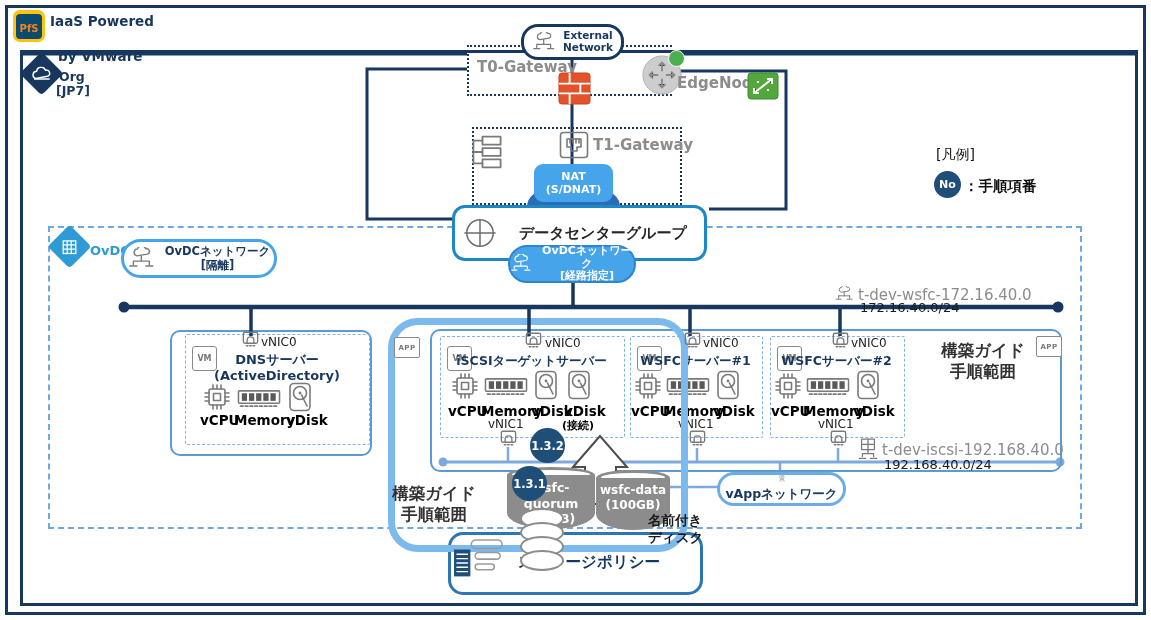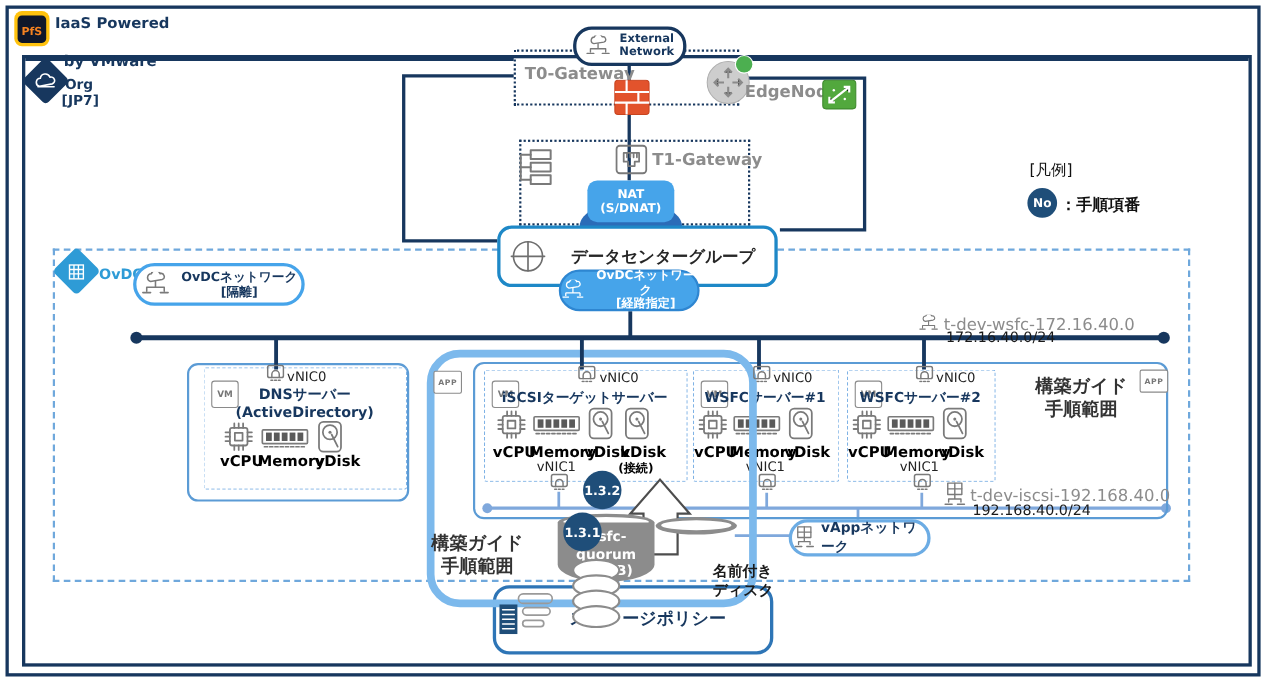--- a/index.html
+++ b/index.html
@@ -129,21 +129,21 @@
         <path d="M5 17h11M5 21.5h11M5 26h11M5 30.5h11M5 35h11" stroke="#fff" stroke-width="1.5"></path>
       </symbol>
     </defs>
   </svg>
 
   <div class="abs outerframe" style="left:5px;top:5px;width:1135px;height:604px;"></div>
   <div class="abs orgframe" style="left:20px;top:50px;width:1112px;height:550px;"></div>
   <div class="abs ovdcdash" style="left:48px;top:226px;width:1030px;height:299px;z-index:0;"></div>
 
   <div class="abs" style="left:13px;top:10px;width:32px;height:32px;background:#FFC20E;border-radius:7px;display:flex;align-items:center;justify-content:center;">
-    <div style="background:#0f172a;border-radius:4px;padding:3px 4px;">
+    <div style="background:#0c4a6e;border-radius:4px;padding:3px 4px;">
       <span style="color:#F58220;font-weight:bold;font-size:10px;">PfS</span>
     </div>
   </div>
   <div class="abs b navy" style="left:50px;top:13px;font-size:13.5px;">IaaS Powered</div>
   <div class="abs b navy" style="left:58px;top:28px;font-size:13.5px;margin-top:20px;">by VMware</div>
 
   <div class="abs diamond" style="left:26px;top:58px;width:31px;height:31px;background:#17375E;">
     <svg class="ic" width="22" height="15">
         <use href="#i-cloud"></use>
       </svg>
@@ -373,21 +373,21 @@
     </svg>
   <div class="abs" style="left:858px;top:286px;font-size:15px;color:#8C8C8C;z-index:8;">t-dev-wsfc-172.16.40.0</div>
   <div class="abs" style="left:860px;top:300px;font-size:13px;color:#1a1a1a;z-index:8;">172.16.40.0/24</div>
 
   <svg class="abs ic" width="24" height="26" style="left:856px;top:437px;z-index:8;">
       <use href="#i-switch"></use>
     </svg>
   <div class="abs" style="left:882px;top:441px;font-size:15px;color:#8C8C8C;z-index:8;">t-dev-iscsi-192.168.40.0</div>
   <div class="abs" style="left:884px;top:457px;font-size:13px;color:#1a1a1a;z-index:8;">192.168.40.0/24</div>
 
-  <div class="abs vapppill" style="left:717px;top:472px;width:123px;height:28px;z-index:7;">
+  <div class="abs vapppill" style="left:717px;top:472px;width:123px;height:28px;z-index:7;flex-direction:column;">
     <svg class="ic" width="26" height="24">
         <use href="#i-switch"></use>
       </svg>
     <span class="b navy" style="font-size:12.5px;">vAppネットワーク</span>
   </div>
 
   <div class="abs appbadge" style="left:394px;top:337px;width:24px;height:19px;z-index:8;">
       <span>APP</span>
     </div>
   <div class="abs appbadge" style="left:1036px;top:336px;width:24px;height:19px;z-index:8;">
@@ -409,20 +409,24 @@
       </div>
     <div class="cyl-body" style="font-size:12.5px;padding-top:5px;line-height:1.25;">
       <div>wsfc-quorum</div>
       <div>(10GB)</div>
     </div>
   </div>
   <div class="abs" style="left:596px;top:470px;width:74px;height:60px;z-index:8;">
     <div class="cyl-top">
         <i></i>
       </div>
+    <div class="cyl-body" style="font-size:12px;padding-top:5px;line-height:1.25;">
+      <div>wsfc-data</div>
+      <div>(100GB)</div>
+    </div>
   </div>
 
   <div class="abs badge" style="left:530px;top:428px;width:35px;height:35px;z-index:9;">1.3.2</div>
   <div class="abs badge" style="left:476px;top:466px;width:35px;height:35px;z-index:9;margin-left:36px;">1.3.1</div>
 
   <div class="abs" style="left:520px;top:508px;z-index:8;">
     <div class="disc" style="margin-top:0;"></div>
     <div class="disc"></div>
     <div class="disc"></div>
     <div class="disc"></div>

